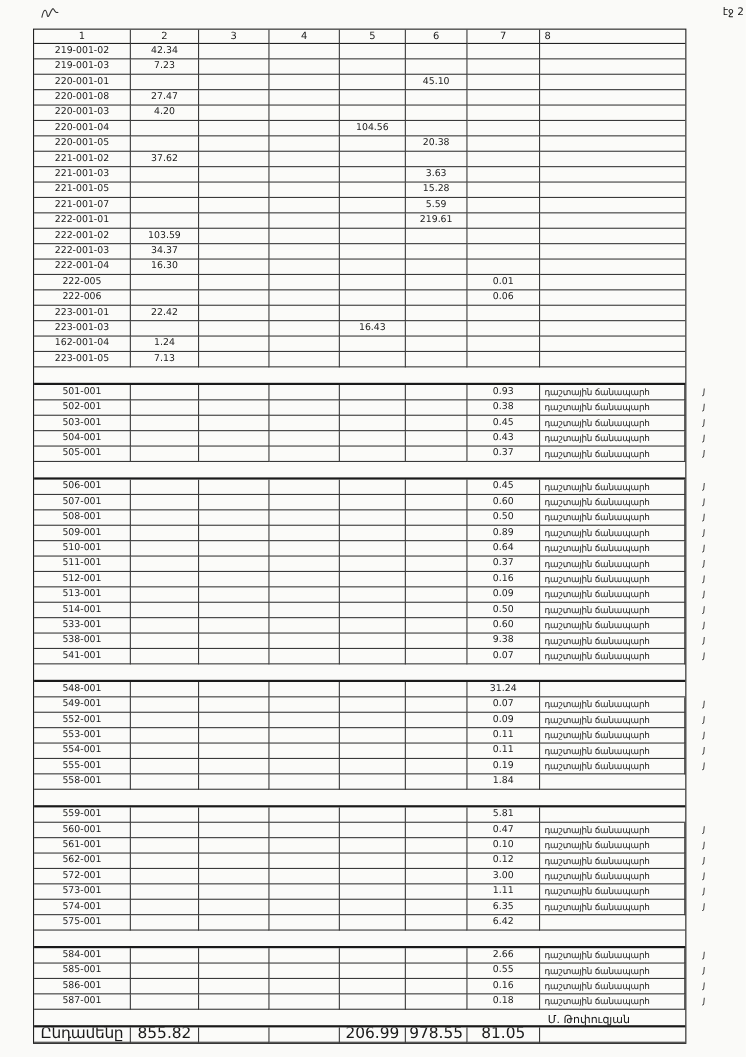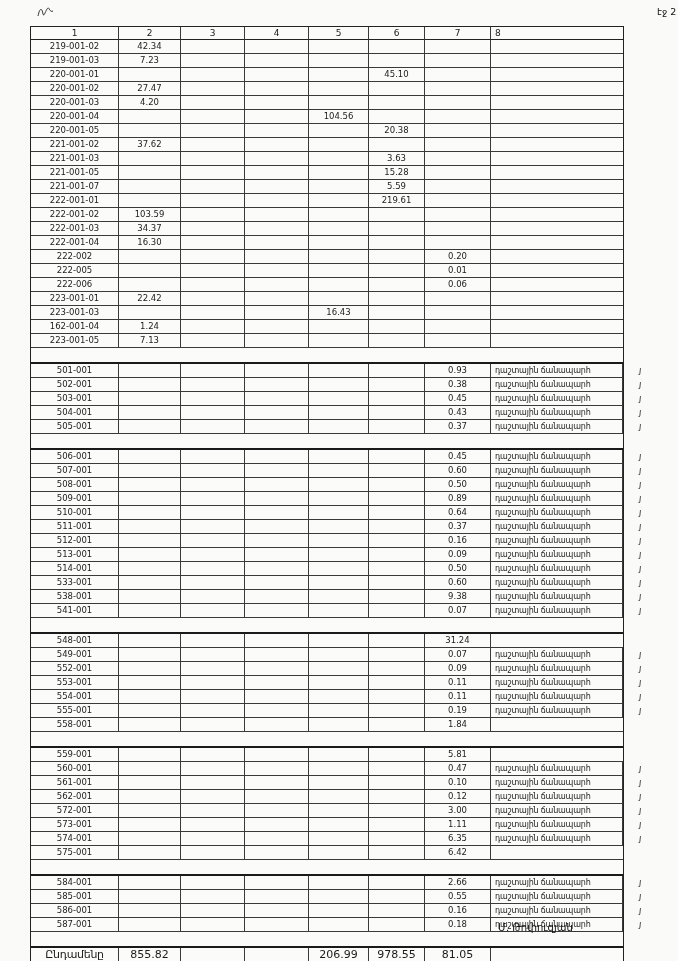--- a/index.html
+++ b/index.html
@@ -32,21 +32,21 @@
     font-size:8.5px;line-height:13px;
     text-align:center;
     overflow:hidden;white-space:nowrap;
     height:14px;box-sizing:border-box;
     color:#1b1b1b;
   }
   .cell:last-child{border-right:none;}
   .trow.header .cell{font-size:9px;line-height:12px;height:13px;border-bottom:1.5px solid #222;}
   .trow.header{height:13px;}
   .cell.c8{text-align:left;padding-left:4px;font-size:8px;letter-spacing:-0.2px;}
-  .trow.total .cell{font-size:11px;}
+  .trow.total .cell{font-size:14px;}
   .trow.total .cell.c1{letter-spacing:-0.3px;}
   .mark{
     position:absolute;right:-19px;top:0px;
     font-size:9px;font-style:italic;color:#2e2e2e;
     line-height:13px;
     transform:rotate(-6deg);
   }
 
   .footer{position:absolute;left:30px;top:899px;font-size:9.5px;line-height:13.5px;color:#141414;}
   .signature{position:absolute;left:498px;top:922px;font-size:10px;color:#141414;text-align:right;}
@@ -98,21 +98,21 @@
           <div class="cell c1">220-001-01</div>
           <div class="cell c2"></div>
           <div class="cell c3"></div>
           <div class="cell c4"></div>
           <div class="cell c5"></div>
           <div class="cell c6">45.10</div>
           <div class="cell c7"></div>
           <div class="cell c8"></div>
         </div>
         <div class="trow">
-          <div class="cell c1">220-001-02</div>
+          <div class="cell c1">220-001-08</div>
           <div class="cell c2">27.47</div>
           <div class="cell c3"></div>
           <div class="cell c4"></div>
           <div class="cell c5"></div>
           <div class="cell c6"></div>
           <div class="cell c7"></div>
           <div class="cell c8"></div>
         </div>
         <div class="trow">
           <div class="cell c1">220-001-03</div>
@@ -215,30 +215,20 @@
           <div class="cell c8"></div>
         </div>
         <div class="trow">
           <div class="cell c1">222-001-04</div>
           <div class="cell c2">16.30</div>
           <div class="cell c3"></div>
           <div class="cell c4"></div>
           <div class="cell c5"></div>
           <div class="cell c6"></div>
           <div class="cell c7"></div>
-          <div class="cell c8"></div>
-        </div>
-        <div class="trow">
-          <div class="cell c1">222-002</div>
-          <div class="cell c2"></div>
-          <div class="cell c3"></div>
-          <div class="cell c4"></div>
-          <div class="cell c5"></div>
-          <div class="cell c6"></div>
-          <div class="cell c7">0.20</div>
           <div class="cell c8"></div>
         </div>
         <div class="trow">
           <div class="cell c1">222-005</div>
           <div class="cell c2"></div>
           <div class="cell c3"></div>
           <div class="cell c4"></div>
           <div class="cell c5"></div>
           <div class="cell c6"></div>
           <div class="cell c7">0.01</div>

